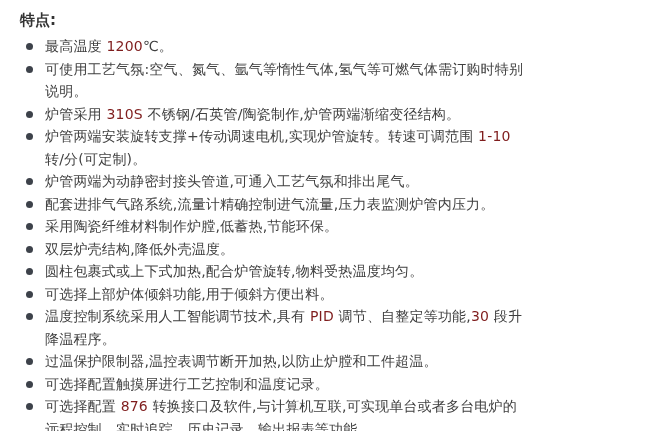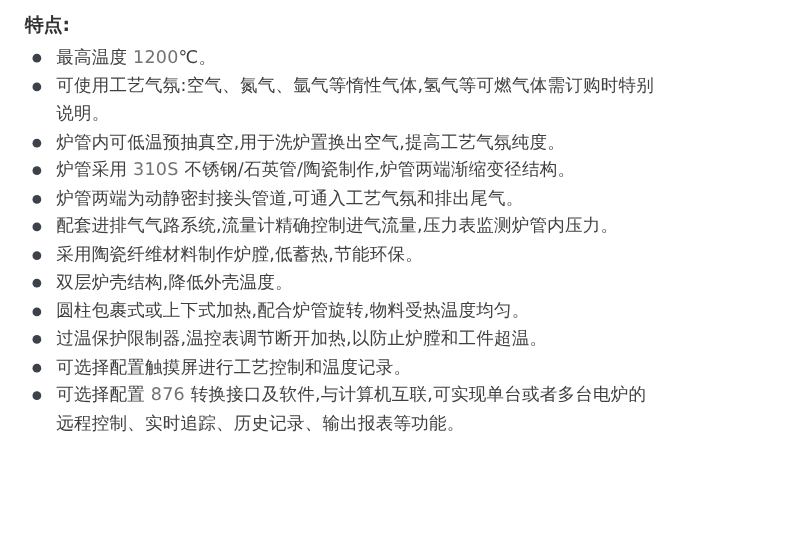--- a/index.html
+++ b/index.html
@@ -40,50 +40,50 @@
     border-radius: 50%;
     background: #3d424a;
     margin-top: 8px;
     margin-right: 12px;
   }
   .item-text {
     flex: 1 1 auto;
     letter-spacing: 0.2px;
   }
   .latin {
-    color: #737373;
+    color: #7f1d1d;
   }
 </style>
 </head>
 <body>
 
 <div class="page">
   <h2 class="heading">特点:</h2>
   <ul class="feature-list">
 
       <li class="feature-item">
         <span class="bullet"></span>
         <span class="item-text">最高温度 <span class="latin">1200</span>℃。</span>
       </li>
 
       <li class="feature-item">
         <span class="bullet"></span>
         <span class="item-text">可使用工艺气氛:空气、氮气、氩气等惰性气体,氢气等可燃气体需订购时特别说明。</span>
       </li>
 
-      <li class="feature-item">
-        <span class="bullet"></span>
-        <span class="item-text">炉管内可低温预抽真空,用于洗炉置换出空气,提高工艺气氛纯度。</span>
-      </li>
 
       <li class="feature-item">
         <span class="bullet"></span>
         <span class="item-text">炉管采用 <span class="latin">310S</span> 不锈钢/石英管/陶瓷制作,炉管两端渐缩变径结构。</span>
       </li>
 
+      <li class="feature-item">
+        <span class="bullet"></span>
+        <span class="item-text">炉管两端安装旋转支撑+传动调速电机,实现炉管旋转。转速可调范围 <span class="latin">1-10</span> 转/分(可定制)。</span>
+      </li>
 
       <li class="feature-item">
         <span class="bullet"></span>
         <span class="item-text">炉管两端为动静密封接头管道,可通入工艺气氛和排出尾气。</span>
       </li>
 
       <li class="feature-item">
         <span class="bullet"></span>
         <span class="item-text">配套进排气气路系统,流量计精确控制进气流量,压力表监测炉管内压力。</span>
       </li>
@@ -97,22 +97,30 @@
         <span class="bullet"></span>
         <span class="item-text">双层炉壳结构,降低外壳温度。</span>
       </li>
 
       <li class="feature-item">
         <span class="bullet"></span>
         <span class="item-text">圆柱包裹式或上下式加热,配合炉管旋转,物料受热温度均匀。</span>
       </li>
 
 
+      <li class="feature-item">
+        <span class="bullet"></span>
+        <span class="item-text">可选择上部炉体倾斜功能,用于倾斜方便出料。</span>
+      </li>
 
 
+      <li class="feature-item">
+        <span class="bullet"></span>
+        <span class="item-text">温度控制系统采用人工智能调节技术,具有 <span class="latin">PID</span> 调节、自整定等功能,<span class="latin">30</span> 段升降温程序。</span>
+      </li>
 
       <li class="feature-item">
         <span class="bullet"></span>
         <span class="item-text">过温保护限制器,温控表调节断开加热,以防止炉膛和工件超温。</span>
       </li>
 
       <li class="feature-item">
         <span class="bullet"></span>
         <span class="item-text">可选择配置触摸屏进行工艺控制和温度记录。</span>
       </li>

